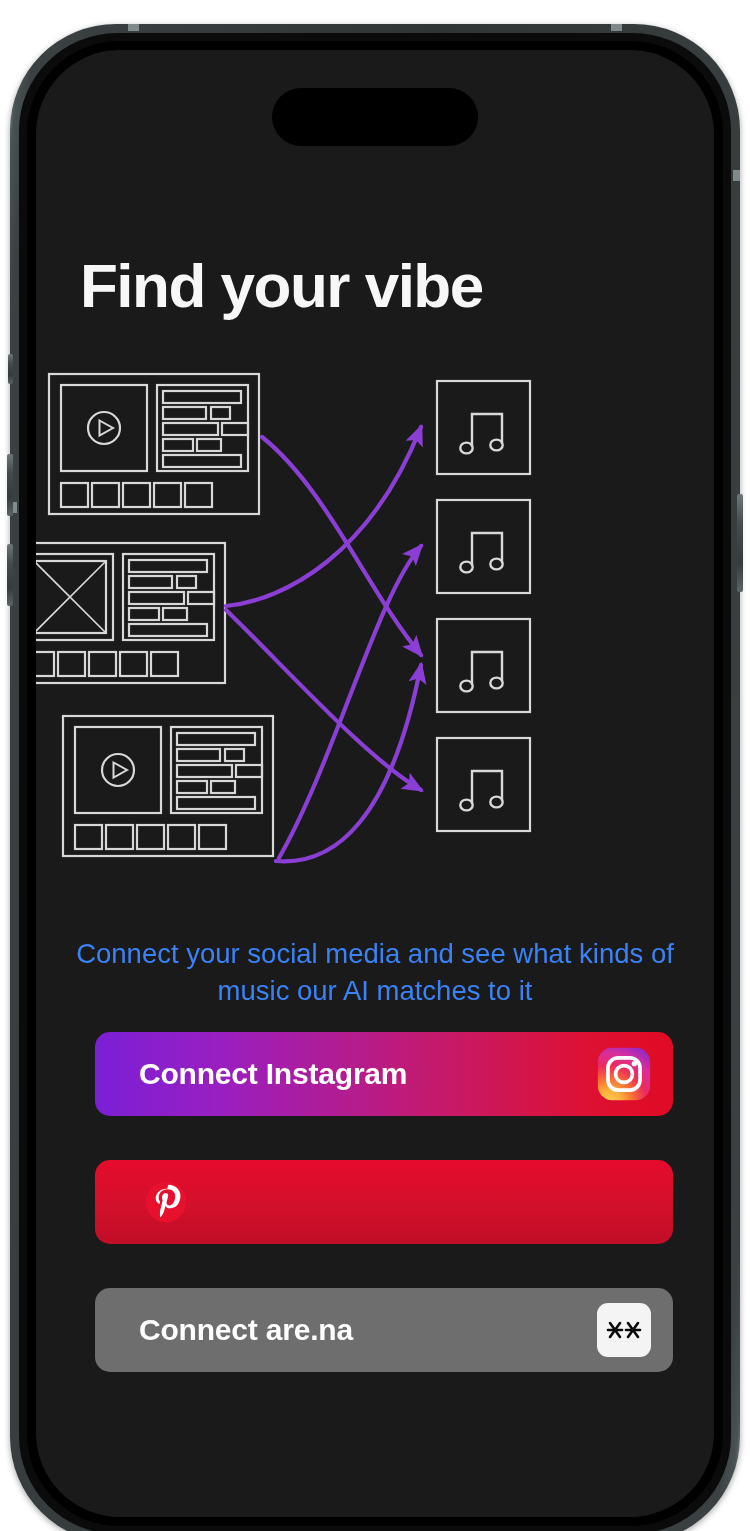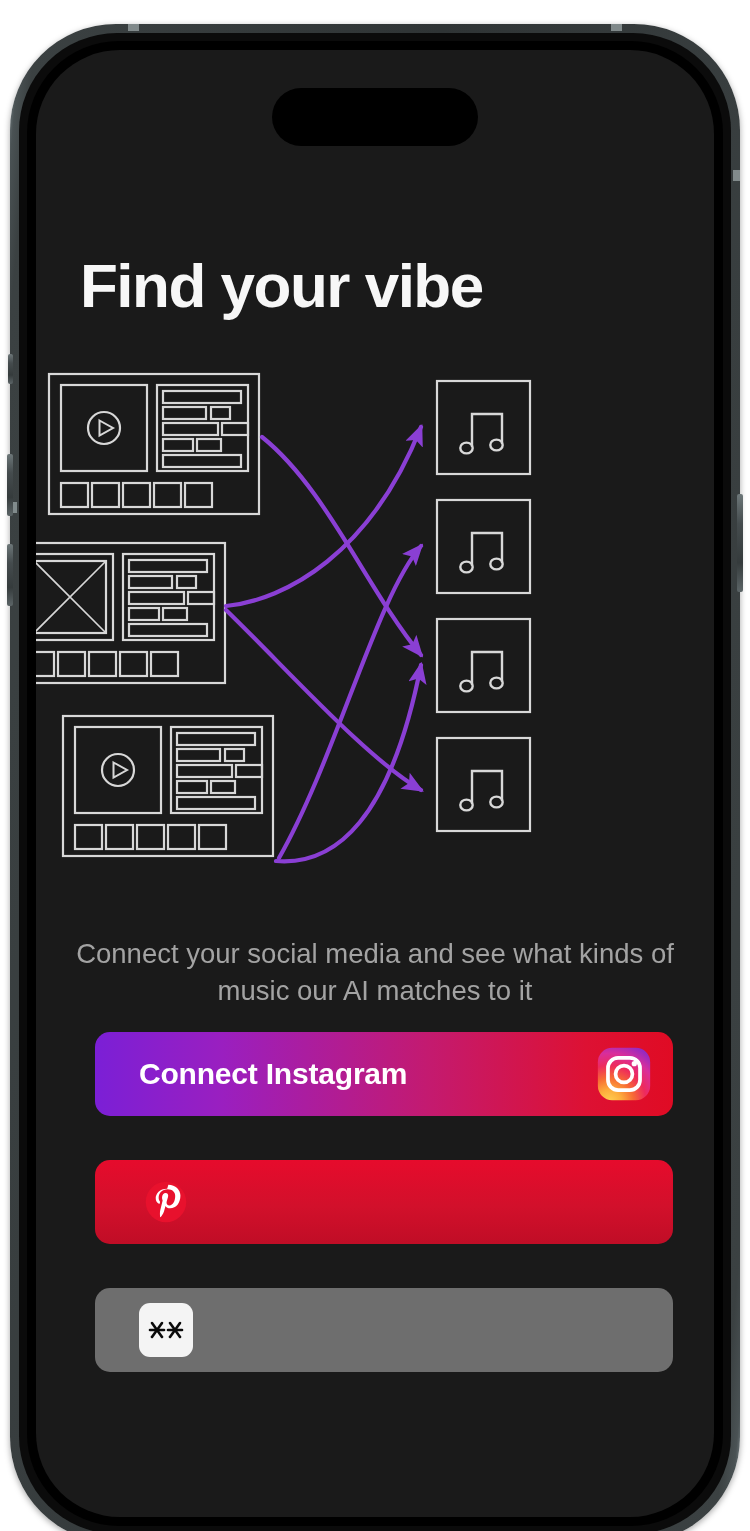--- a/index.html
+++ b/index.html
@@ -127,21 +127,21 @@
   }
   #vibe-diagram svg { display: block; }
 
   
   #description {
     position: absolute;
     left: 30px;
     top: 857px;
     width: 618px;
     text-align: center;
-    color: #a3a3a3;
+    color: #3b82f6;
     font-size: 27.5px;
     line-height: 1.36;
     font-weight: 400;
   }
 
   
   #connect-list {
     position: absolute;
     left: 59px;
     top: 982px;
@@ -382,20 +382,21 @@
                      l0.4 -1.5 c0.1 -0.5 0.1 -0.7 -0.3 -1.1 -0.8 -1.0 -1.3 -2.3 -1.3 -4.1 0 -5.3 4.1 -10.0 10.6 -10.0
                      5.8 0 9.0 3.4 9.0 8.0 0 6.0 -2.7 11.1 -6.8 11.1 -2.2 0 -3.9 -1.8 -3.4 -4.1
                      0.6 -2.7 1.9 -5.6 1.9 -7.6 0 -1.8 -1.0 -3.2 -3.0 -3.2 -2.4 0 -4.3 2.4 -4.3 5.6
                      0 2.0 0.7 3.4 0.7 3.4 l-2.8 11.6 c-0.8 3.4 -0.1 7.6 -0.1 8.0 0.0 0.3 0.4 0.3 0.6 0.1
                      0.2 -0.3 3.1 -3.8 4.1 -7.3 0.3 -1.0 1.6 -6.0 1.6 -6.0 0.8 1.5 3.1 2.8 5.5 2.8
                      7.3 0 12.2 -6.5 12.2 -15.2 0 -6.6 -5.7 -12.7 -14.3 -12.7 z" fill="#ffffff"></path>
           </svg>
         </div>
 
         <div class="connect-btn" id="btn-arena">
+          <span class="btn-label">Connect are.na</span>
           <span class="arena-tile">
             <svg width="44" height="44" viewBox="0 0 44 44">
               <g stroke="#0a0a0a" stroke-width="2.6" stroke-linecap="round">
                 <line x1="6" y1="22" x2="20" y2="22"></line>
                 <line x1="8" y1="15" x2="18" y2="29"></line>
                 <line x1="18" y1="15" x2="8" y2="29"></line>
                 <line x1="24" y1="22" x2="38" y2="22"></line>
                 <line x1="26" y1="15" x2="36" y2="29"></line>
                 <line x1="36" y1="15" x2="26" y2="29"></line>
               </g>

